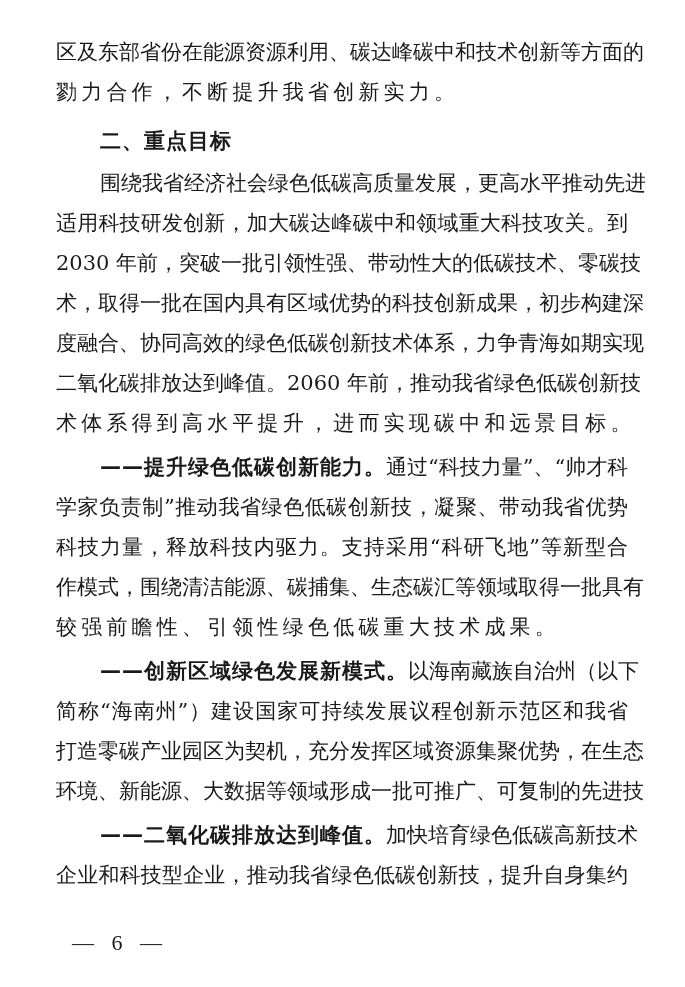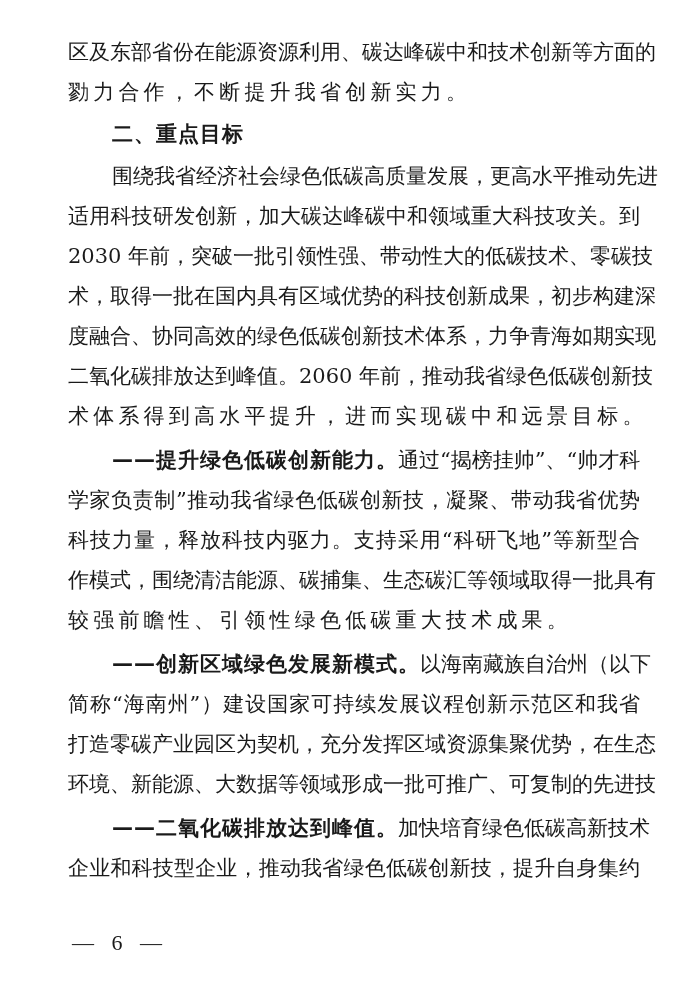--- a/index.html
+++ b/index.html
@@ -10,21 +10,21 @@
   body {
     width: 685px;
     height: 987px;
     position: relative;
     overflow: hidden;
     color: #1a1a1a;
     font-family: "DejaVu Serif", "Liberation Serif", serif;
   }
   .page {
     position: absolute;
-    left: 68px;
+    left: 56px;
     top: 32px;
     width: 572px;
   }
   .line {
     height: 40px;
     line-height: 40px;
     font-size: 21px;
     letter-spacing: 4.2px;
     white-space: nowrap;
     overflow: visible;
@@ -38,21 +38,21 @@
     padding-left: 44px;
   }
   .heading {
     height: 40px;
     line-height: 40px;
     font-size: 21px;
     font-weight: bold;
     font-family: "DejaVu Sans", "Liberation Sans", sans-serif;
     padding-left: 44px;
     letter-spacing: 1px;
-    margin-top: 2px;
+    margin-top: 9px;
     margin-bottom: 2px;
   }
   .para-gap {
     height: 4px;
   }
   .bold-lead {
     font-weight: bold;
     font-family: "DejaVu Sans", "Liberation Sans", sans-serif;
     letter-spacing: 1px;
     margin-top: 18px;
@@ -84,21 +84,21 @@
     <div class="line justify">2030 年前，突破一批引领性强、带动性大的低碳技术、零碳技</div>
     <div class="line justify">术，取得一批在国内具有区域优势的科技创新成果，初步构建深</div>
     <div class="line justify">度融合、协同高效的绿色低碳创新技术体系，力争青海如期实现</div>
     <div class="line justify">二氧化碳排放达到峰值。2060 年前，推动我省绿色低碳创新技</div>
     <div class="line">术体系得到高水平提升，进而实现碳中和远景目标。</div>
   </div>
 
   <div class="para-gap"></div>
 
   <div>
-    <div class="line justify indent"><span class="bold-lead">——提升绿色低碳创新能力。</span><span>通过“揭榜挂帅”、“帅才科</span></div>
+    <div class="line justify indent"><span class="bold-lead">——提升绿色低碳创新能力。</span><span>通过“科技力量”、“帅才科</span></div>
     <div class="line justify">学家负责制”推动我省绿色低碳创新技，凝聚、带动我省优势</div>
     <div class="line justify">科技力量，释放科技内驱力。支持采用“科研飞地”等新型合</div>
     <div class="line justify">作模式，围绕清洁能源、碳捕集、生态碳汇等领域取得一批具有</div>
     <div class="line">较强前瞻性、引领性绿色低碳重大技术成果。</div>
   </div>
 
   <div class="para-gap"></div>
 
   <div>
     <div class="line justify indent"><span class="bold-lead">——创新区域绿色发展新模式。</span><span>以海南藏族自治州（以下</span></div>

